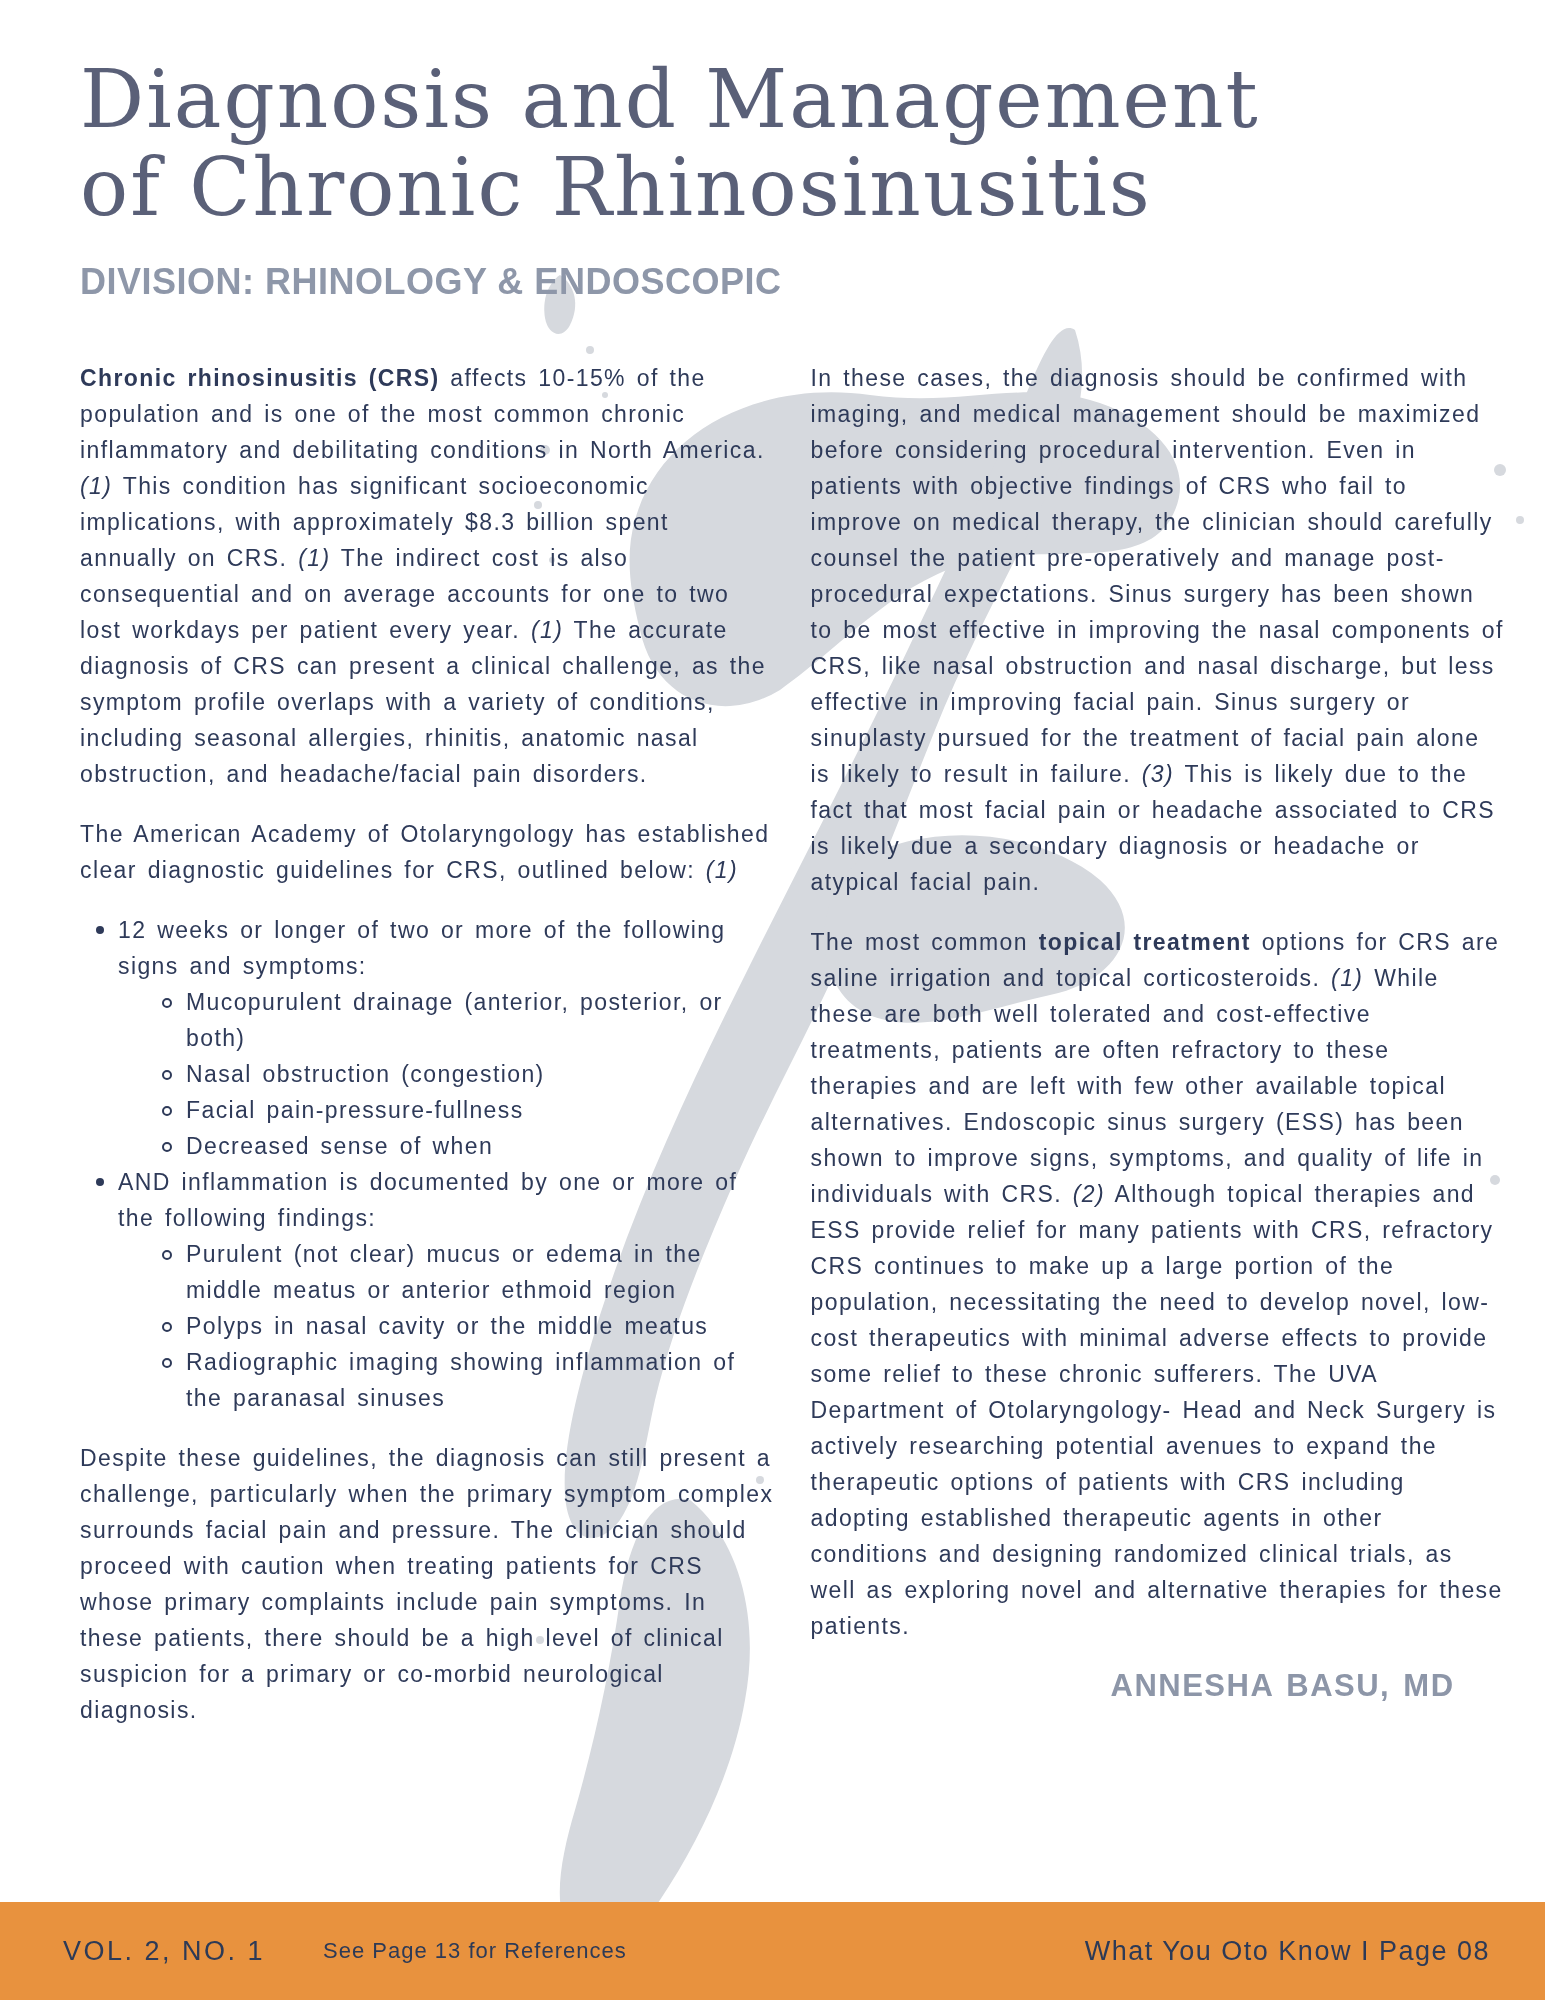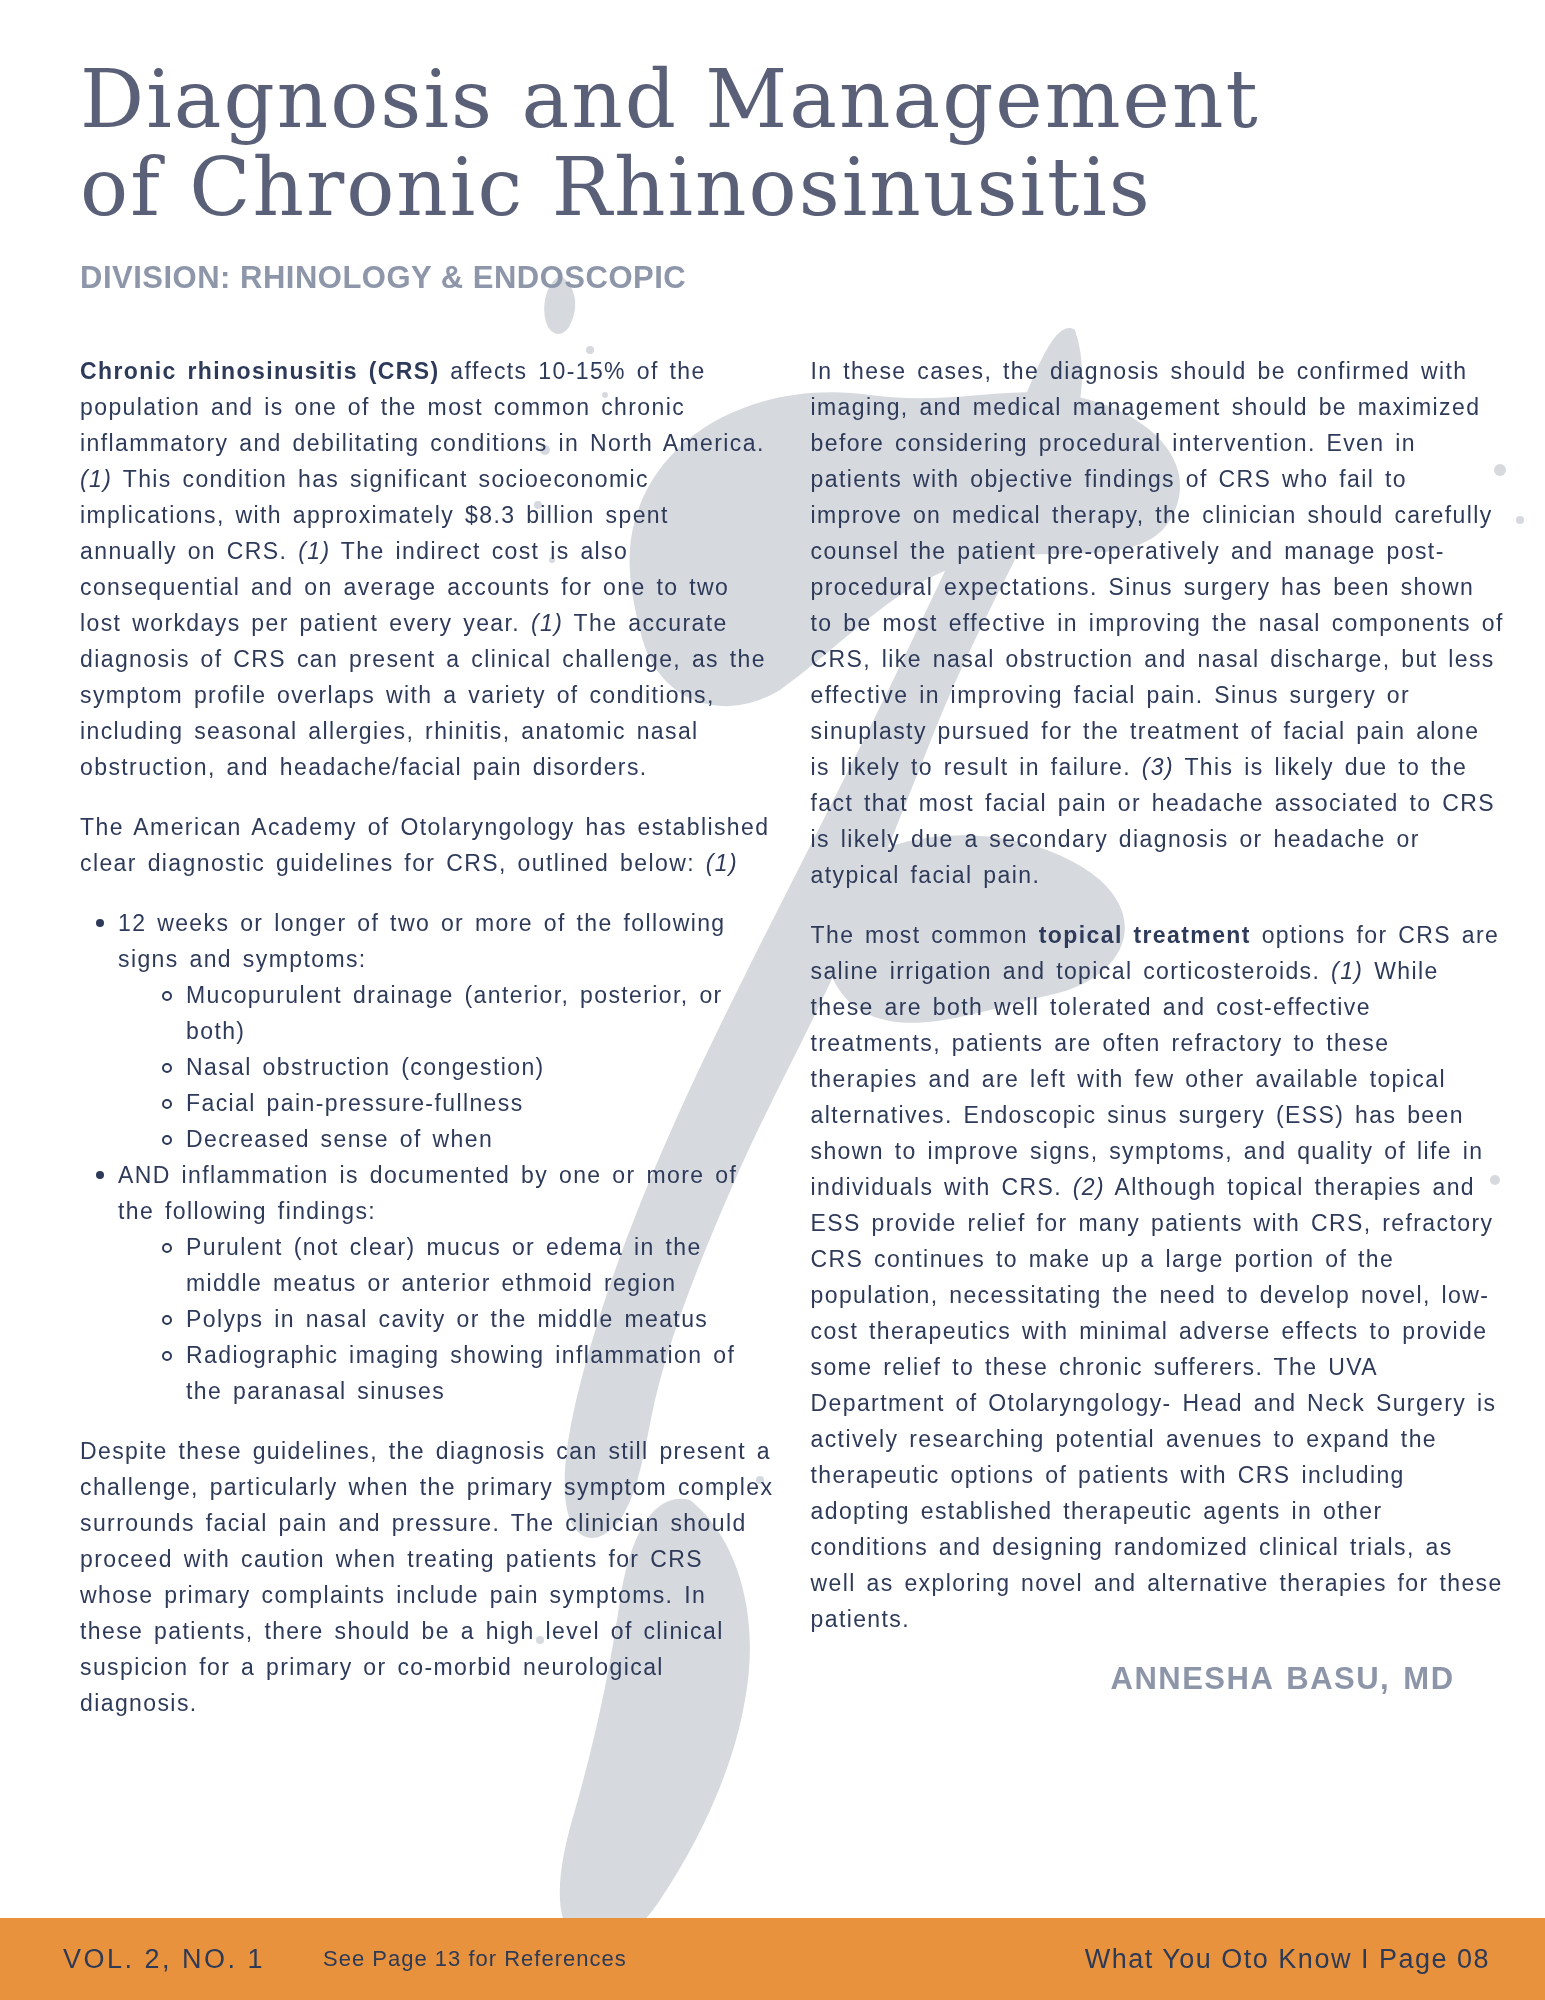--- a/index.html
+++ b/index.html
@@ -8,21 +8,21 @@
     background:#ffffff;font-family:"Liberation Sans",sans-serif;
   }
   .watermark{position:absolute;left:0;top:0;width:1545px;height:2000px;z-index:0;}
   .content{position:relative;z-index:1;padding:56px 40px 0 80px;box-sizing:border-box;}
 
   .page-title{
     font-family:"DejaVu Serif",serif;font-weight:400;margin:0;
     font-size:80px;line-height:1.10;color:#5A6078;letter-spacing:2px;
   }
   .division{
-    margin-top:24px;font-weight:700;font-size:31px;line-height:1.45;
+    margin-top:24px;font-weight:700;font-size:36px;line-height:1.45;
     color:#8E97A9;letter-spacing:0.5px;
   }
 
   .columns{display:flex;gap:36px;margin-top:52px;}
   .col{
     flex:1;min-width:0;
     font-size:23px;line-height:36px;letter-spacing:1.4px;word-spacing:3px;
     color:#2E3A59;
   }
   .col p{margin:0 0 24px 0;}
@@ -36,21 +36,21 @@
   .marker{flex:0 0 auto;margin-top:14px;margin-right:14px;}
   .m1{width:8px;height:8px;border-radius:50%;background:#2E3A59;}
   .m2{width:10px;height:10px;border-radius:50%;border:2px solid #2E3A59;box-sizing:border-box;background:transparent;}
   .bullet-text{display:block;}
 
   .author{margin-left:300px;margin-top:4px;color:#8D96A8;}
   .author-name{font-size:31px;font-weight:700;letter-spacing:1.5px;}
   .author-cred{font-size:25px;font-weight:700;letter-spacing:1.5px;margin-top:10px;}
 
   .footer{
-    position:absolute;left:0;right:0;bottom:0;height:82px;background:#E8923E;
+    position:absolute;left:0;right:0;bottom:0;height:98px;background:#E8923E;
     display:flex;align-items:center;padding:0 55px 0 63px;box-sizing:border-box;z-index:2;
   }
   .footer .vol{font-size:27px;letter-spacing:2.5px;color:#2D3A56;}
   .footer .refs{font-size:22px;letter-spacing:1px;color:#2D3A56;margin-left:58px;}
   .footer .pagelabel{margin-left:auto;font-size:27px;letter-spacing:1.5px;color:#2D3A56;}
 </style>
 </head>
 <body>
 
 <svg class="watermark" viewBox="0 0 1545 2000" xmlns="http://www.w3.org/2000/svg" aria-hidden="true">

